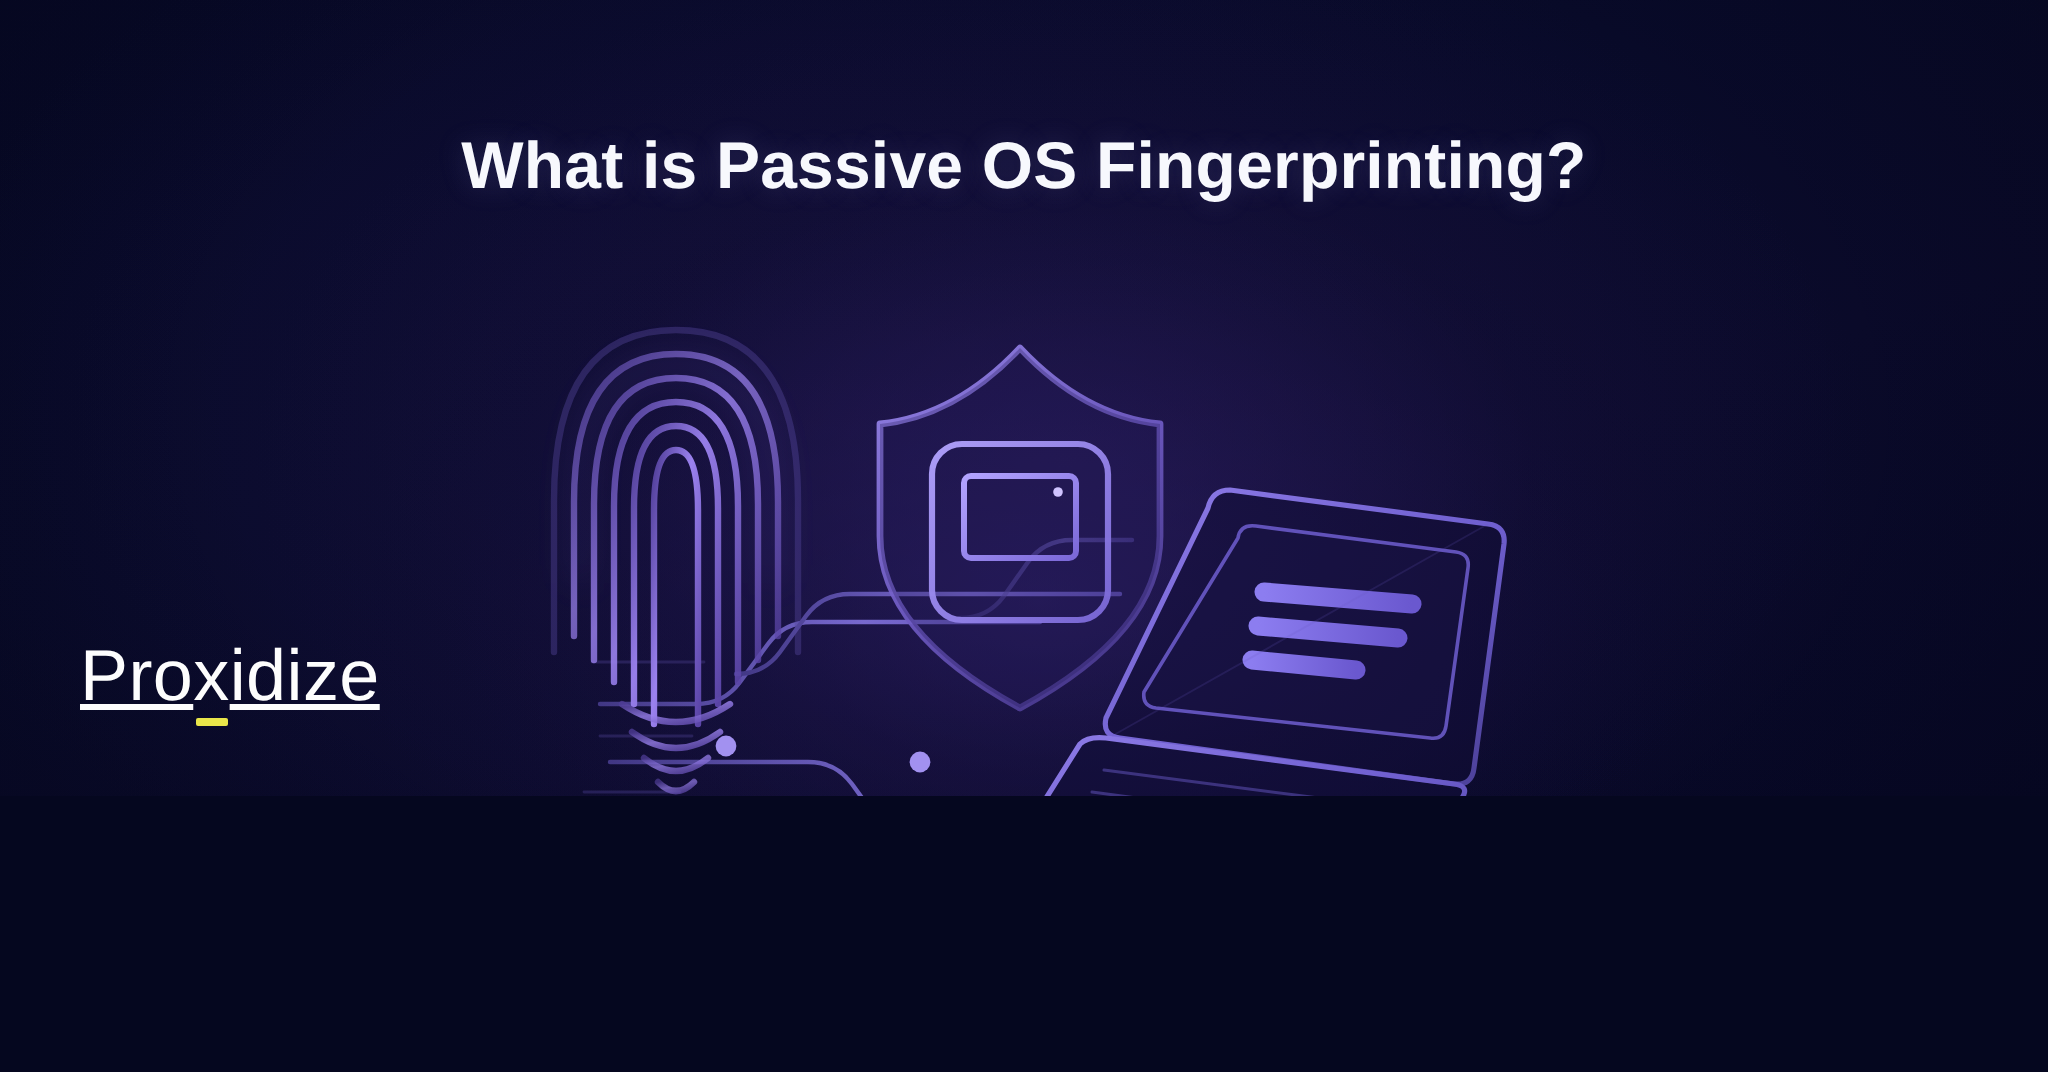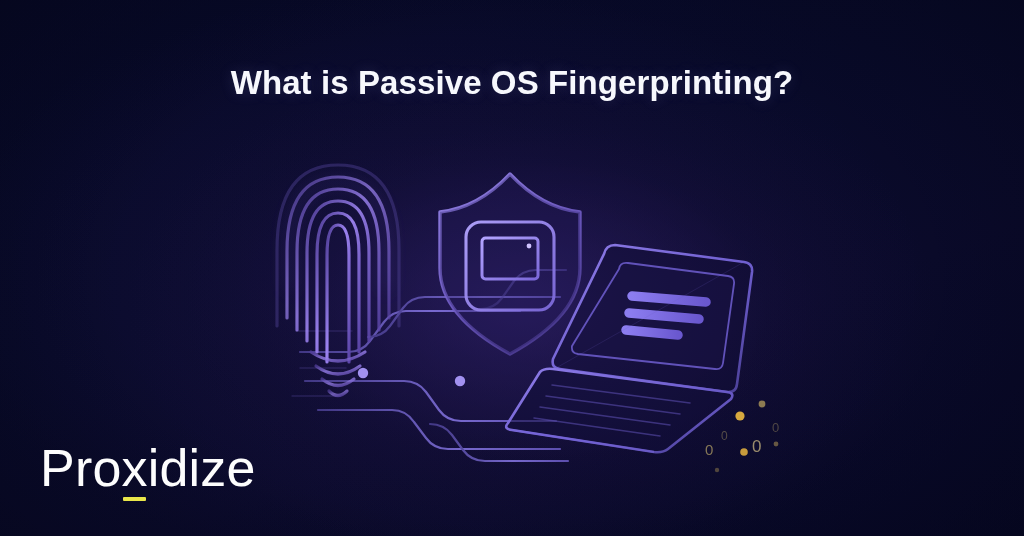--- a/index.html
+++ b/index.html
@@ -7,21 +7,21 @@
     margin: 0;
     padding: 0;
     background: #05071f;
   }
   body {
     font-family: "Liberation Sans", sans-serif;
   }
   #banner {
     position: relative;
     width: 1024px;
-    height: 536px;
+    height: 398px;
     overflow: hidden;
     background: #060826;
   }
   
   .bg-base {
     position: absolute;
     inset: 0;
     background:
       radial-gradient(ellipse 520px 330px at 52% 58%, rgba(46,30,96,0.55) 0%, rgba(24,16,60,0.30) 45%, rgba(6,8,38,0) 78%),
       radial-gradient(ellipse 700px 420px at 42% 52%, rgba(34,24,82,0.40) 0%, rgba(6,8,38,0) 70%),
@@ -56,26 +56,27 @@
   }
   
   .logo {
     position: absolute;
     left: 40px;
     bottom: 42px;
     display: inline-block;
     line-height: 1;
   }
   .logo-text {
-    font-size: 52px;
+    font-size: 36px;
     font-weight: 300;
     color: #fdfdfd;
     letter-spacing: 0.2px;
     position: relative;
     white-space: nowrap;
+    text-decoration: underline;
   }
   .logo-x {
     position: relative;
     display: inline-block;
   }
   .logo-x::after {
     content: "";
     position: absolute;
     left: 5%;
     right: 5%;

